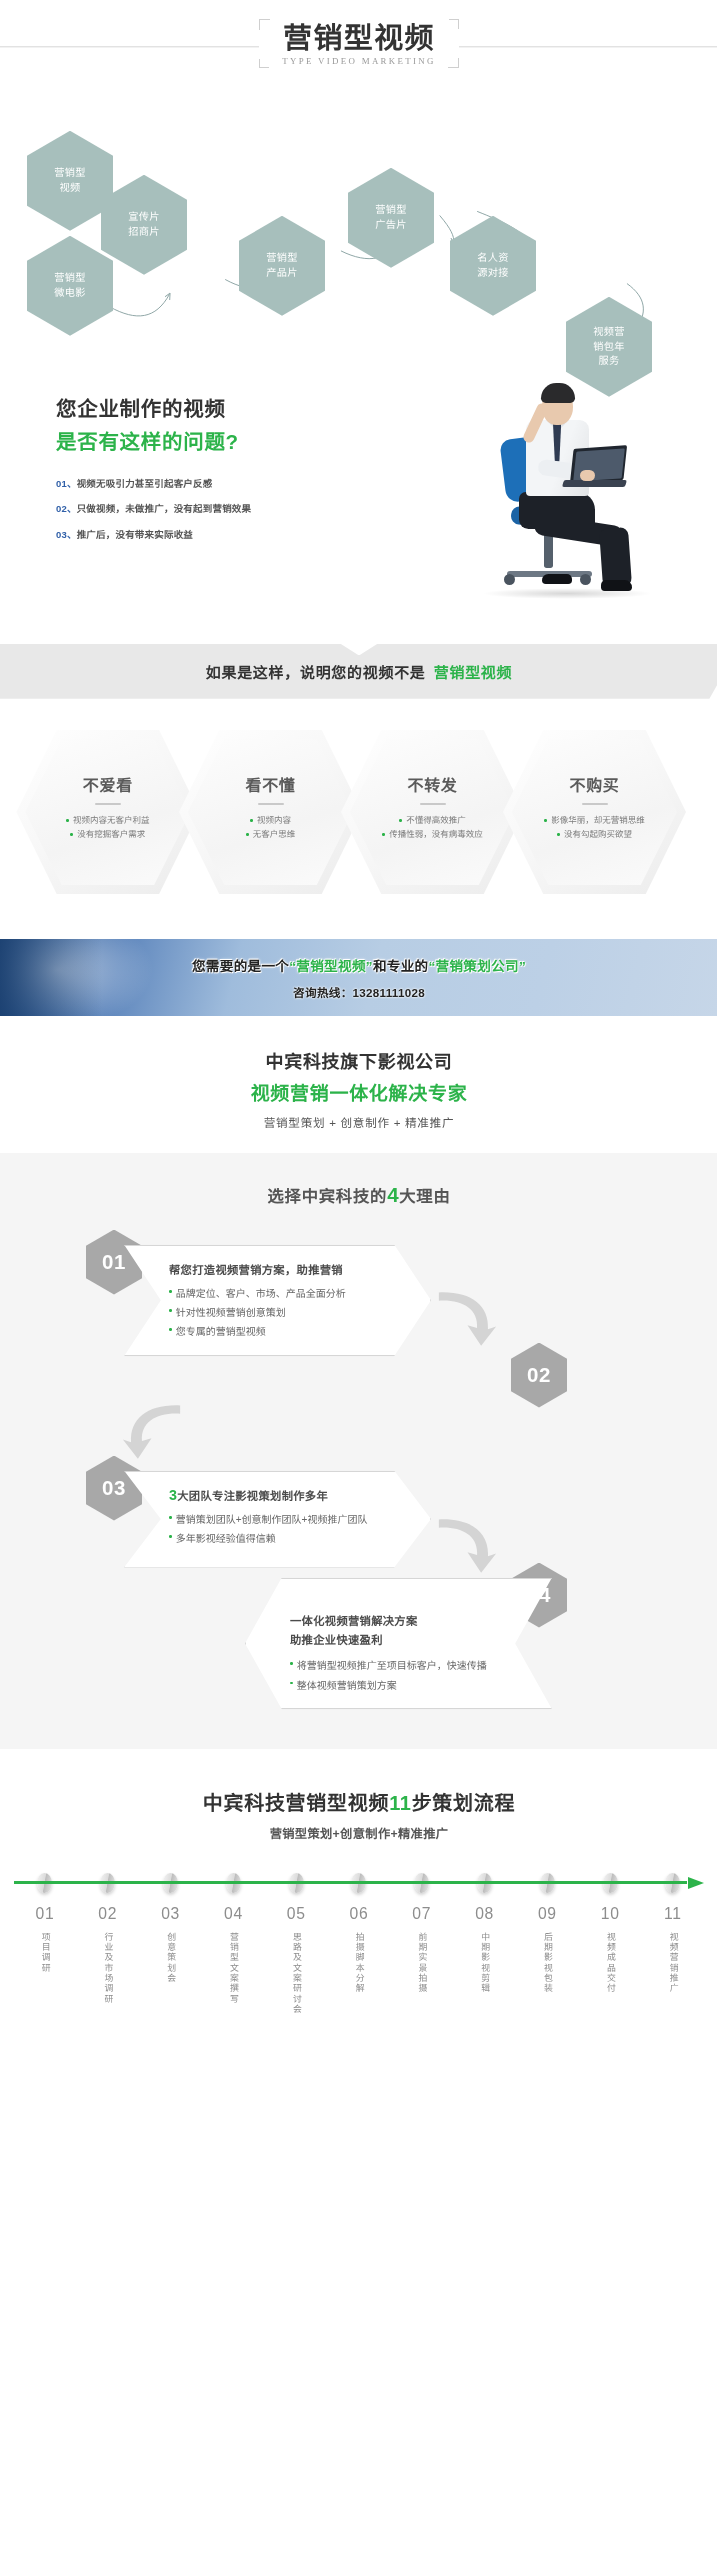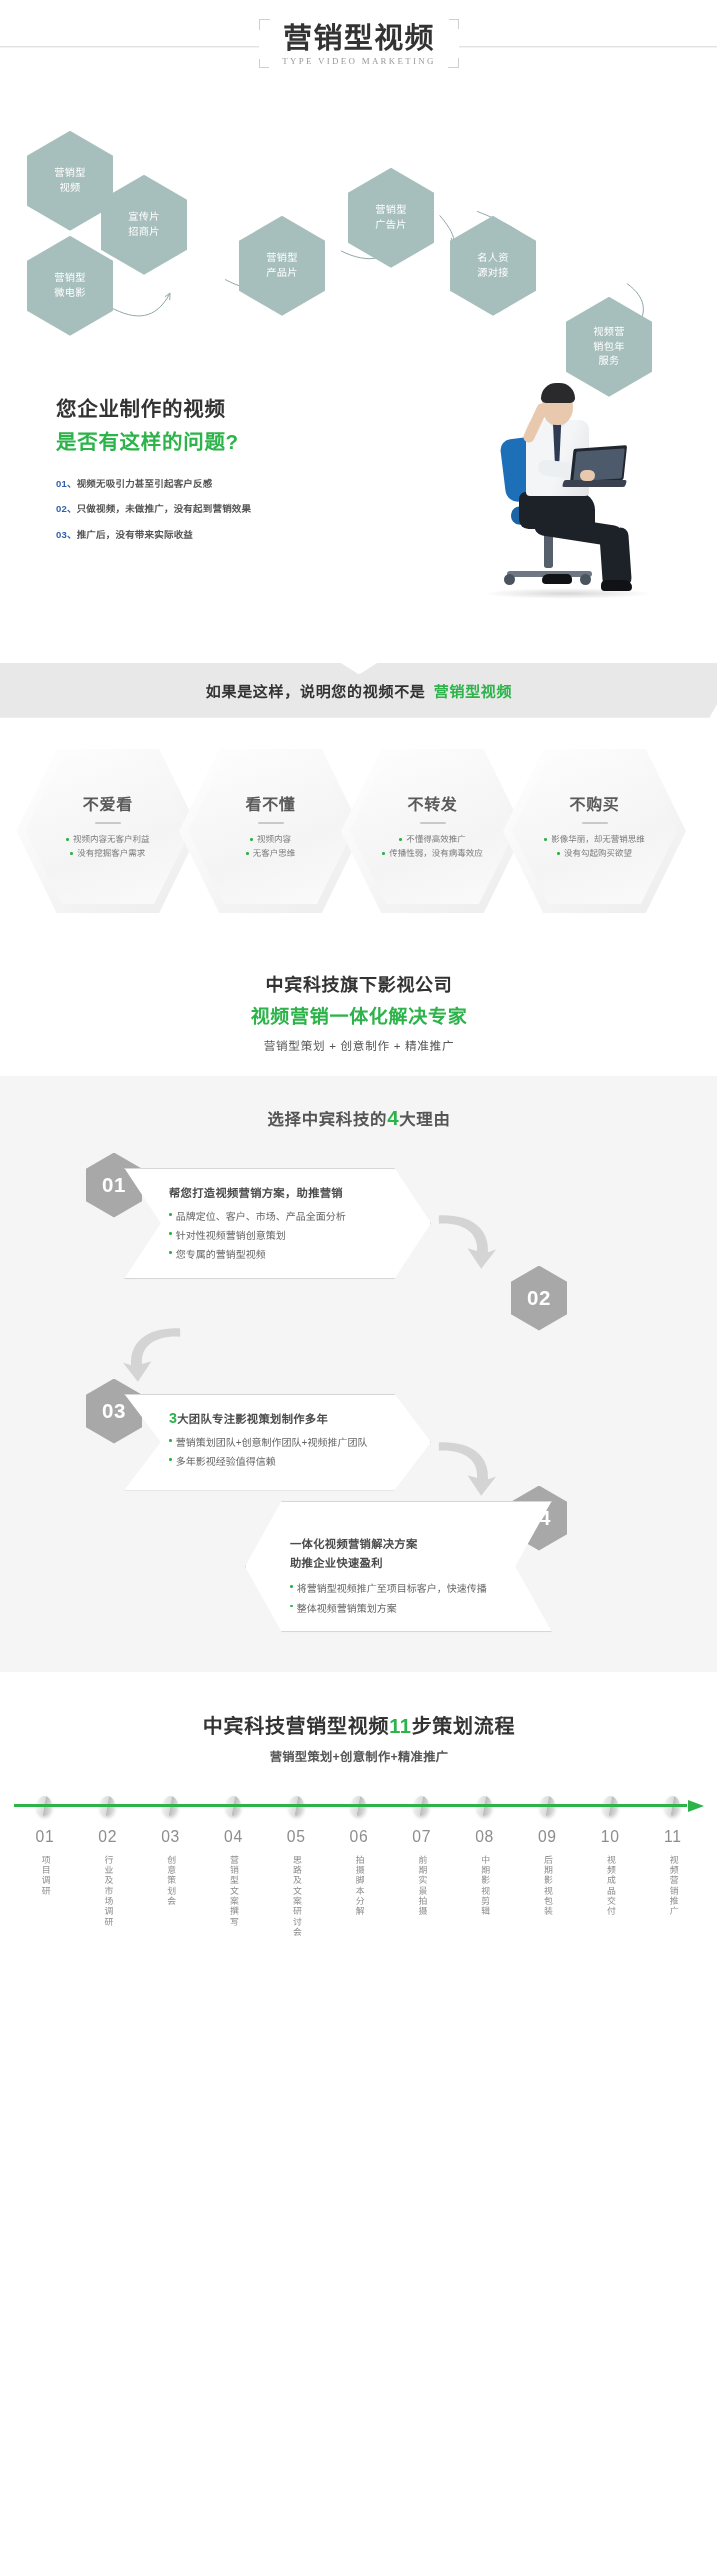--- a/index.html
+++ b/index.html
@@ -88,21 +88,21 @@
   .ps-chairback { width:38px; height:63px; background:#1d6fb8; left:63px; top:63px; border-radius:11px 5.5px 5.5px 12.3px; transform:rotate(-7deg); }
   .ps-chairseat { width:74px; height:17.7px; background:#1b63a5; left:71px; top:134px; border-radius:8.2px; transform:rotate(5deg); }
   .ps-chaircol { width:8.9px; height:44px; background:#55606c; left:104px; top:149px; border-radius:2.7px; }
   .ps-chairbase { width:85px; height:6.8px; background:#6d7884; left:67px; top:196px; border-radius:3.4px; }
   .ps-wheel1 { width:11px; height:11px; background:#4a545f; left:64px; top:199px; border-radius:50%; }
   .ps-wheel2 { width:11px; height:11px; background:#4a545f; left:140px; top:199px; border-radius:50%; }
   .ps-shadow { width:170px; height:11px; left:42px; top:213px; border-radius:50%;
     background:radial-gradient(ellipse at center,rgba(0,0,0,.16),rgba(0,0,0,0) 70%); }
 
   
-  .greyband { position:relative; height:63px; margin:22px 0 0;padding-left:24px; }
+  .greyband { position:relative; height:63px; margin:3px 0 0;padding-left:24px; }
   .greyband-inner {
     position:absolute; left:0; right:0; top:0; height:55px; background:#e8e8e8;
     clip-path:polygon(0 0,100% 0,100% 72%,98.8% 100%,0 100%);
     display:flex; align-items:center; justify-content:center;
   }
   .greyband-notch {
     position:absolute; left:50%; top:0; transform:translateX(-50%);
     width:37px; height:11.6px; background:#fff;
     clip-path:polygon(0 0,100% 0,50% 100%);
   }
@@ -383,20 +383,26 @@
             <span>影像华丽，却无营销思维</span>
           </div>
         <div class="phex-li">
             <i></i>
             <span>没有勾起购买欲望</span>
           </div>
       </div>
     </div>
   </section>
 
+  <section class="bluecta">
+    <div class="cta-line1">
+      <span>您需要的是一个</span><em>“营销型视频”</em><span>和专业的</span><em>“营销策划公司”</em>
+    </div>
+    <div class="cta-line2">咨询热线：13281111028</div>
+  </section>
 
   <section class="brand">
     <div class="brand-h1">中宾科技旗下影视公司</div>
     <div class="brand-h2">视频营销一体化解决专家</div>
     <div class="brand-h3">营销型策划 + 创意制作 + 精准推广</div>
   </section>
 
   <section class="reasons">
     <div class="reasons-title">
       <span>选择中宾科技的</span><b>4</b><span>大理由</span>

